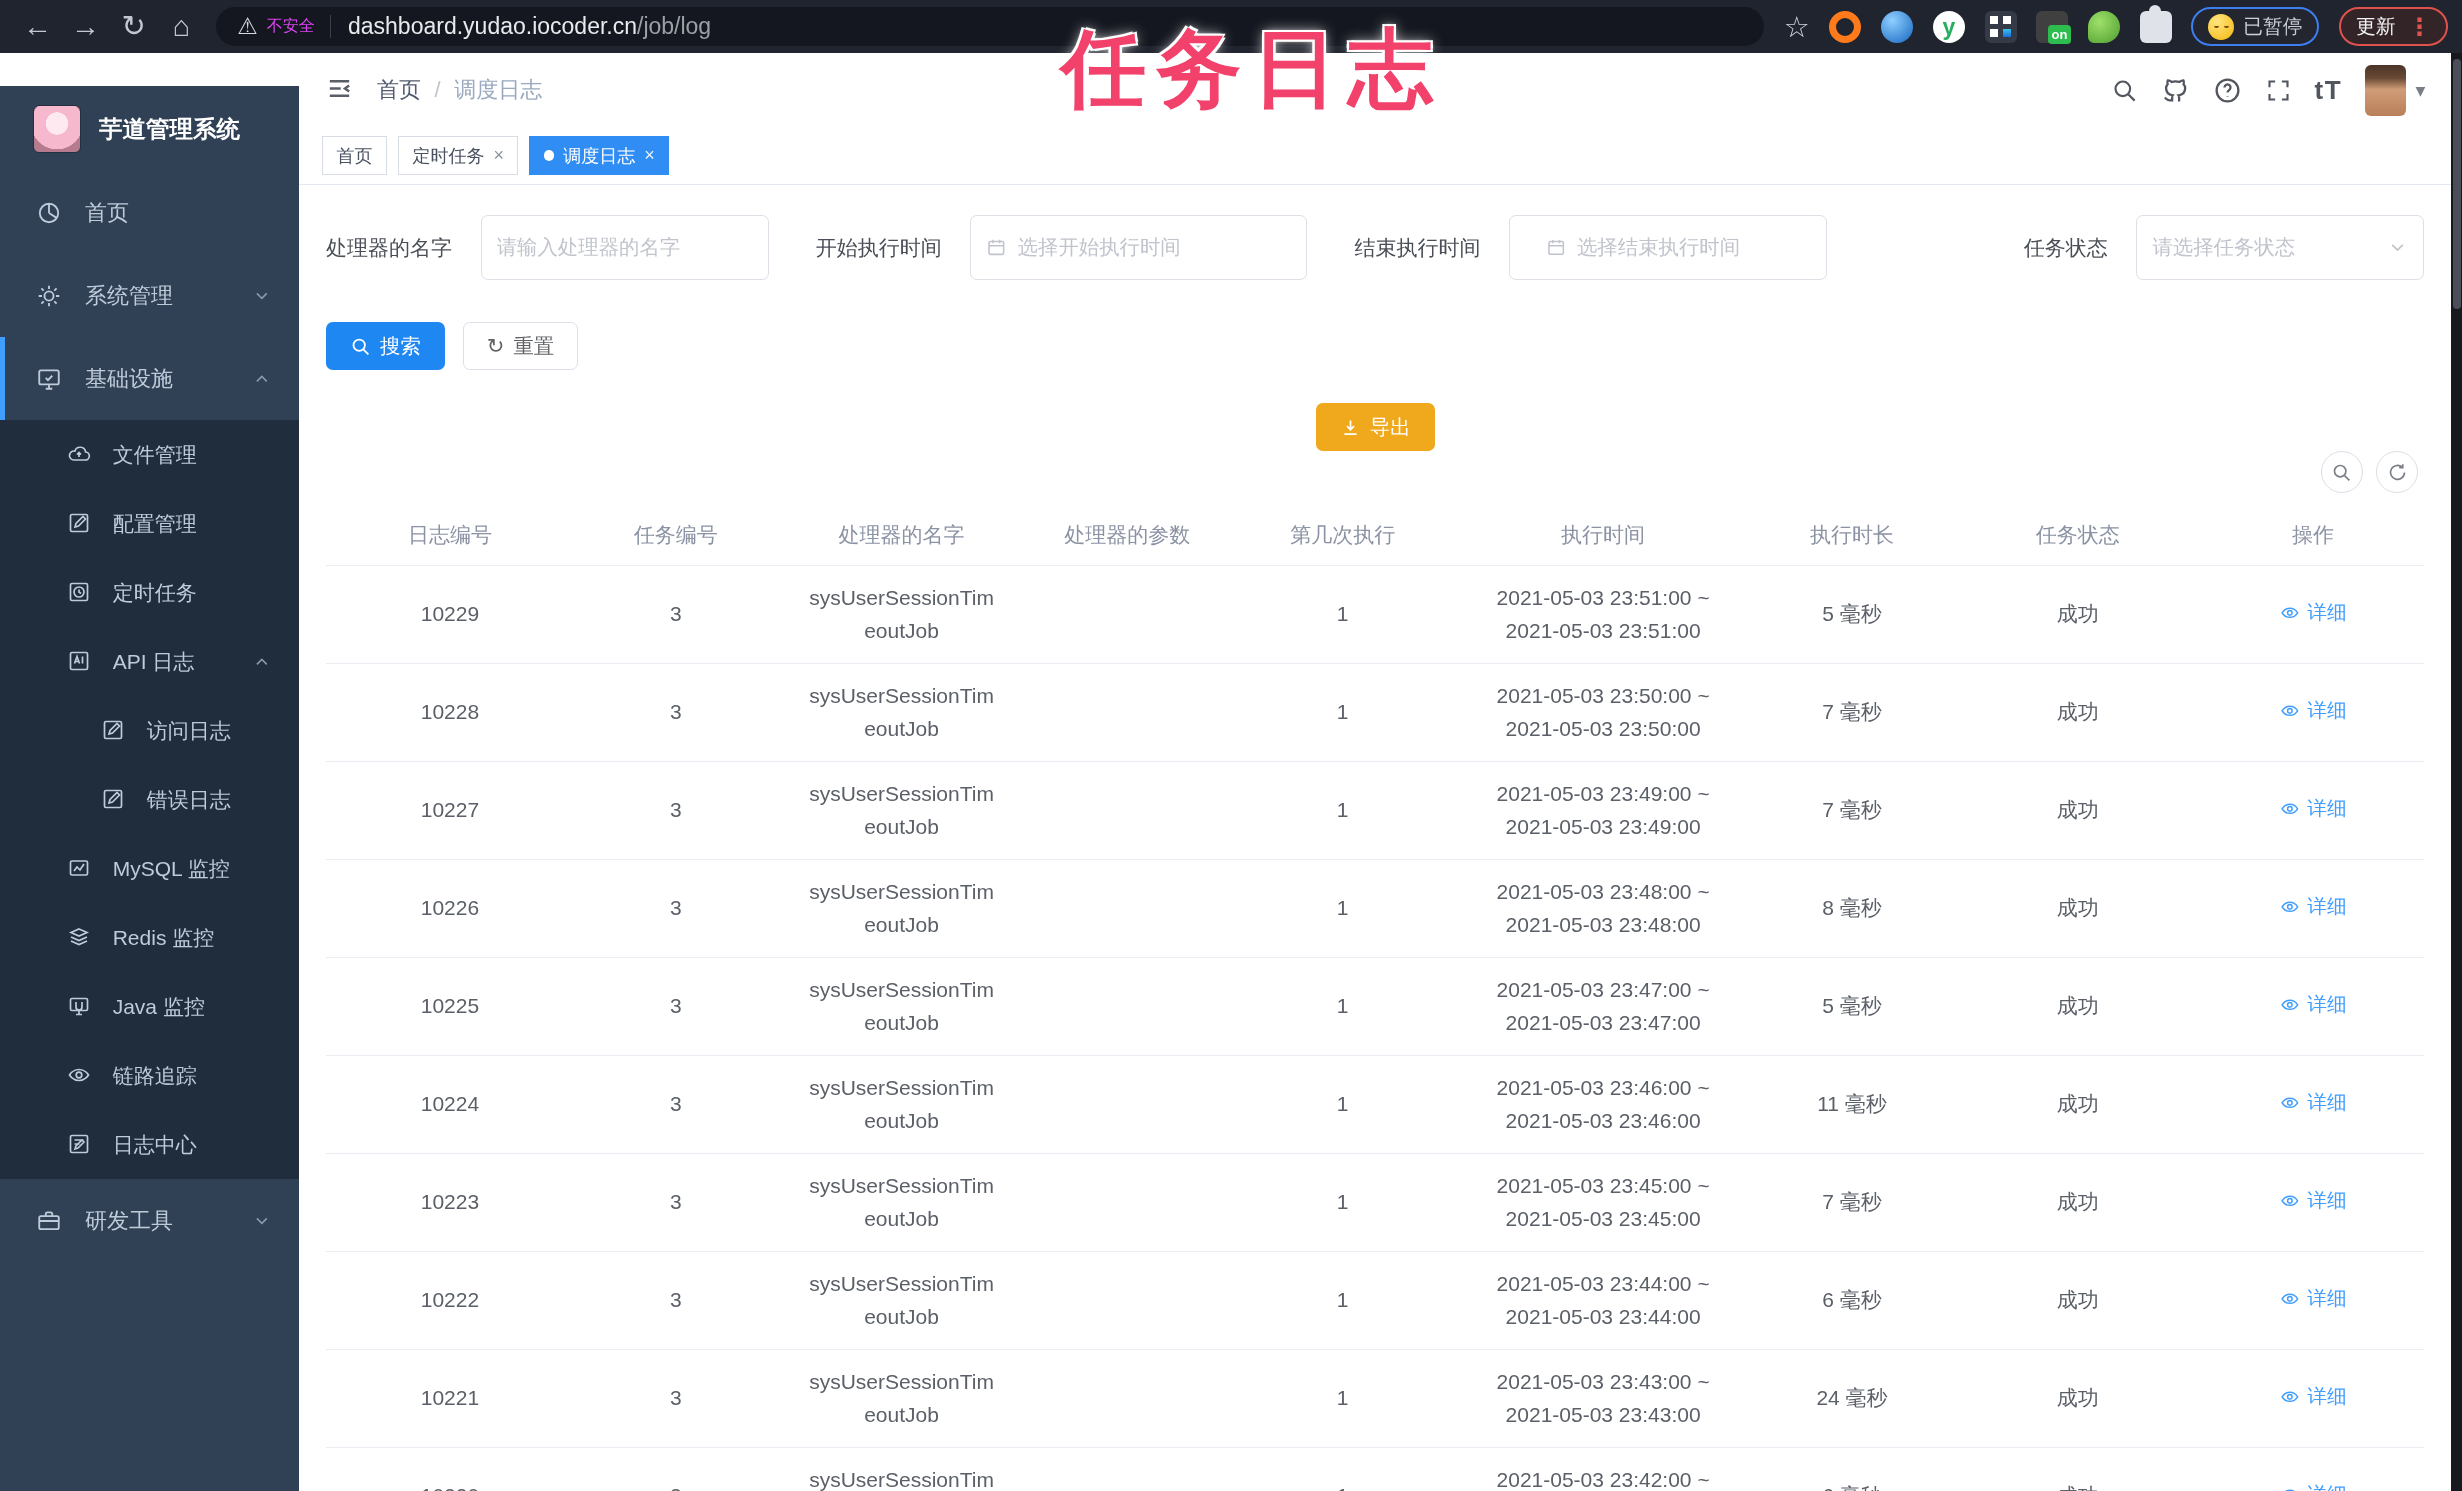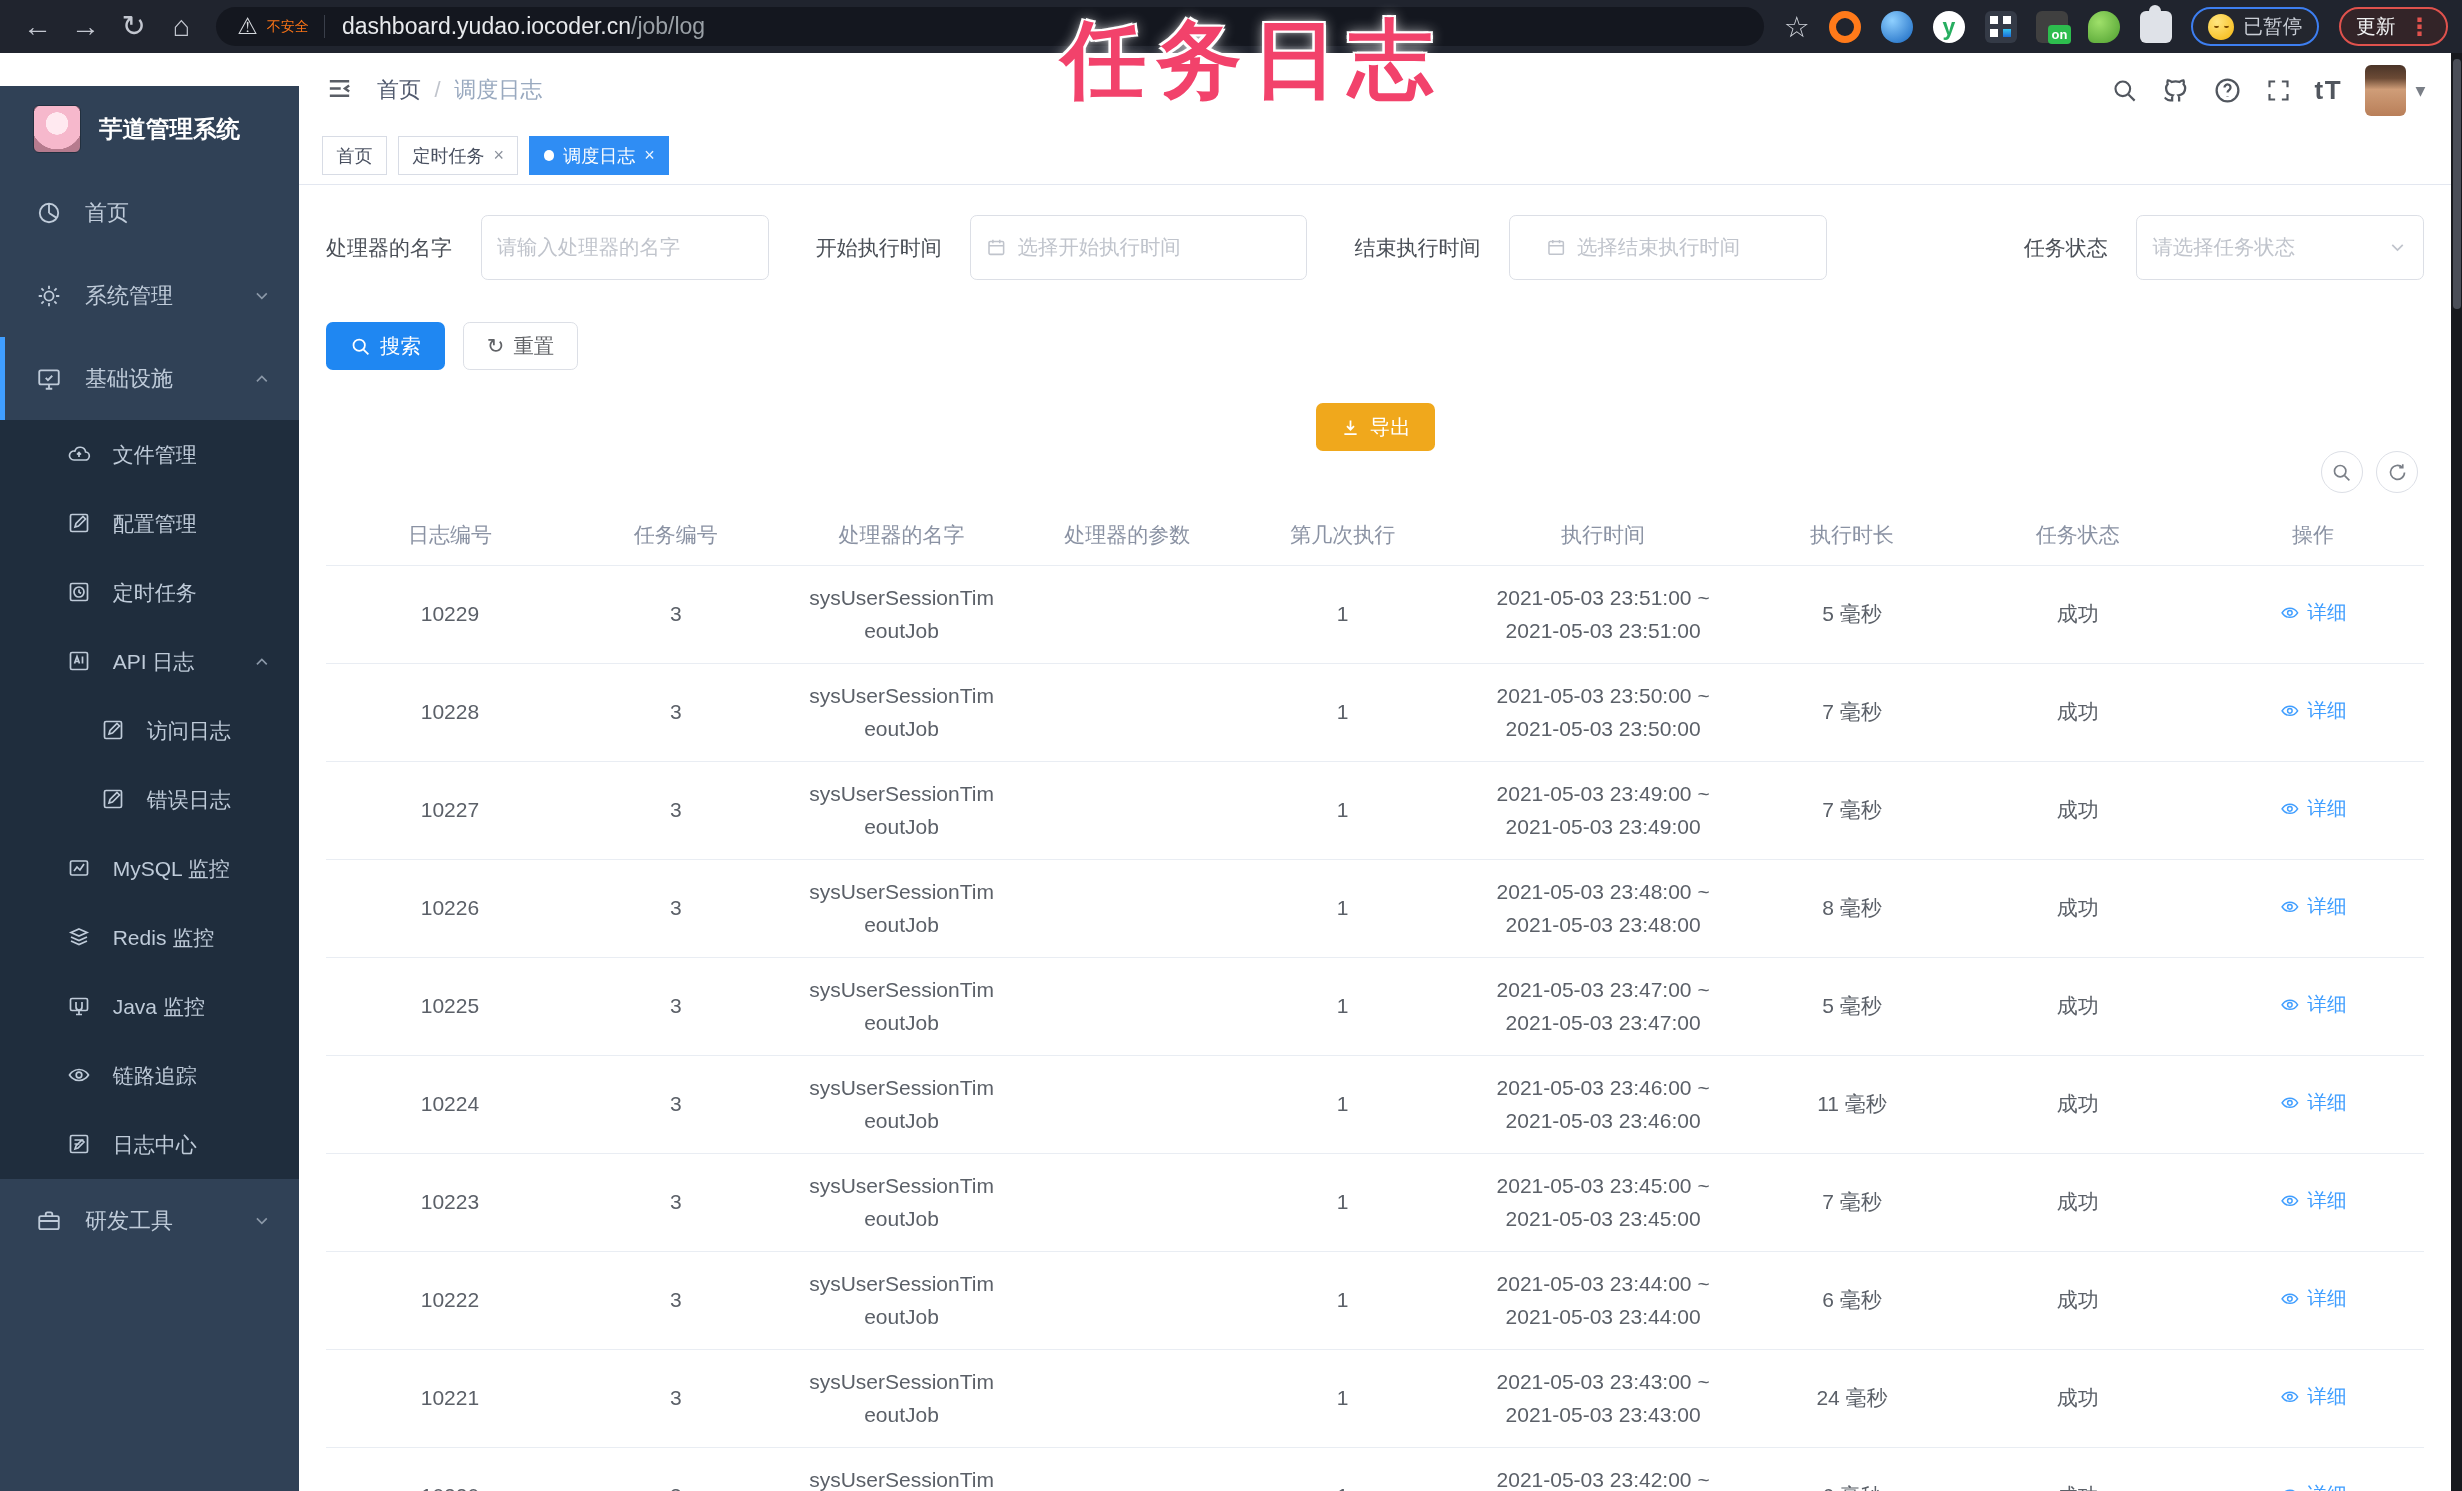--- a/index.html
+++ b/index.html
@@ -8,21 +8,21 @@
   .stage { position:relative; width:2462px; height:1491px; overflow:hidden; }
 
   
   .browser-bar { position:absolute; top:0; left:0; width:100%; height:53px;
     background:#20242e; display:flex; align-items:center; padding:0 13.6px; z-index:5; }
   .nav-glyph { color:#c3c7d0; font-size:29px; width:48px; text-align:center; cursor:pointer;
     flex:0 0 auto; line-height:53px; }
   .url-pill { flex:1 1 auto; height:39px; margin:0 19.7px 0 10.6px; background:#14171f;
     border-radius:19.7px; display:flex; align-items:center; padding:0 21px; min-width:0; }
   .warn-glyph { color:#d6d9de; font-size:23px; margin-right:9px; }
-  .notsecure { color:#f97316; font-size:14px; margin-right:15px; }
+  .notsecure { color:#d946ef; font-size:16px; margin-right:15px; }
   .url-div { width:1.5px; height:23px; background:#3a3f4a; margin-right:16.7px; }
   .url-text { font-size:23px; color:#e8eaed; white-space:nowrap; overflow:hidden; }
   .url-text .path { color:#9aa0a6; }
   .ext-area { display:flex; align-items:center; gap:19.7px; flex:0 0 auto; }
   .ext-star { color:#cfd3da; font-size:29px; }
   .ext { width:32px; height:32px; flex:0 0 auto; position:relative; }
   .ext-ring { border-radius:50%; border:7.6px solid #ff7a1a; }
   .ext-blue { border-radius:50%; background:radial-gradient(circle at 35% 30%,#8fd0ff,#1565c0); }
   .ext-y { border-radius:50%; background:#fff; color:#27ae60; font-weight:bold; font-size:23px;
     text-align:center; line-height:32px; }
@@ -129,21 +129,21 @@
     align-items:center; text-align:center; border-bottom:1.5px solid #e9edf3; }
   .t-head { min-height:61px; }
   .t-head .th { font-size:21px; color:#8a92a3; font-weight:500; padding:10.6px 4.5px; }
   .t-body .t-row { min-height:98px; }
   .td { font-size:21px; color:#5b6068; padding:7.6px 4.5px; line-height:1.55; }
   .two-line span { display:block; }
   .op-link { color:#409eff; cursor:pointer; display:inline-flex; align-items:center; gap:8px;
     font-size:19.7px; }
 
   
-  .annotation { position:absolute; left:1061px; top:3px; z-index:9; font-size:85px; font-weight:800;
+  .annotation { position:absolute; left:1061px; top:12px; z-index:9; font-size:85px; font-weight:800;
     color:#f2426b; letter-spacing:10.6px; white-space:nowrap;
     text-shadow:0 0 4.5px #fff,2.3px 2.3px 0 #fff,-2.3px -2.3px 0 #fff,2.3px -2.3px 0 #fff,-2.3px 2.3px 0 #fff,
       0 0 13.6px rgba(255,255,255,.9); }
 </style>
 </head>
 <body>
 
 <div class="stage">
 
   <div class="browser-bar">

